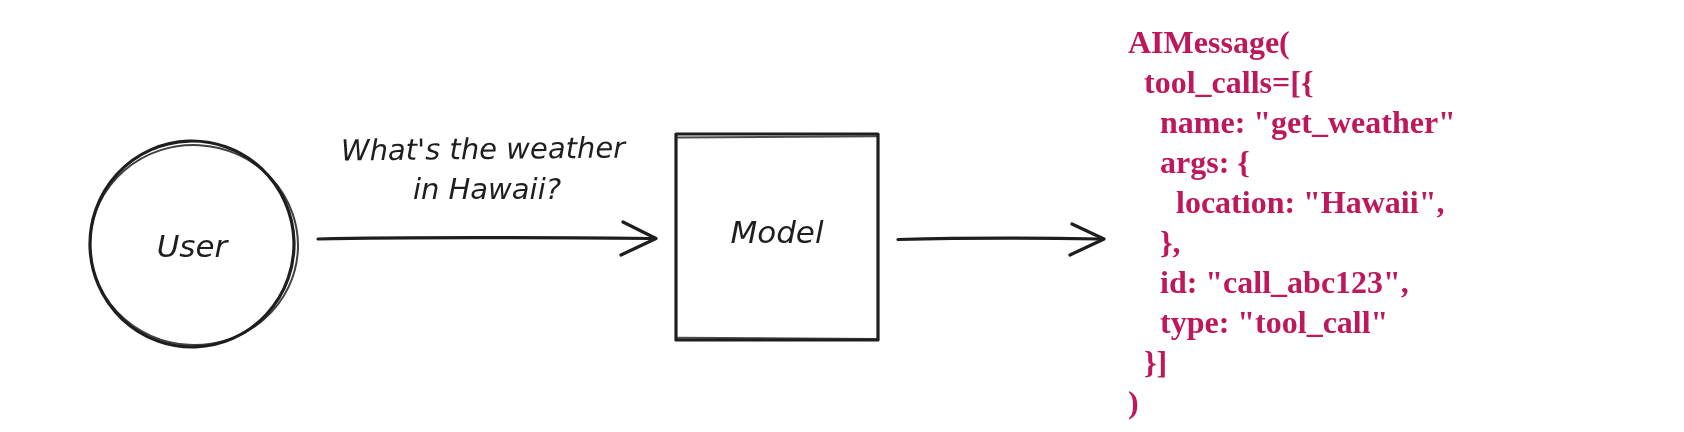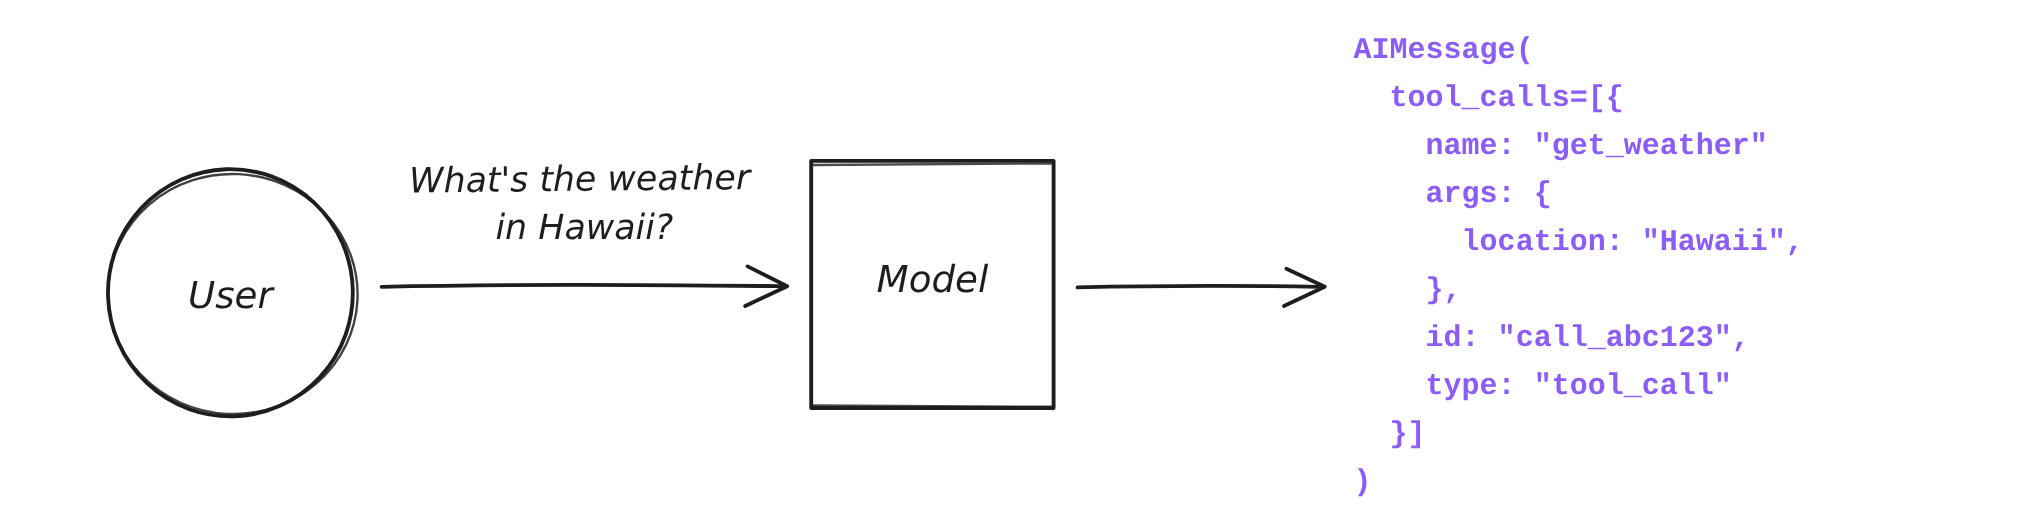--- a/index.html
+++ b/index.html
@@ -29,25 +29,25 @@
   .hand-text {
     font-family: "DejaVu Sans", sans-serif;
     font-style: italic;
     fill: #1e1e1e;
   }
   .code-block {
     position: absolute;
     left: 1128px;
     top: 22px;
     margin: 0;
-    font-family: Liberation Mono, monospace;
+    font-family: Liberation Serif, serif;
     font-weight: bold;
-    font-size: 25px;
+    font-size: 32px;
     line-height: 40px;
-    color: #8b5cf6;
+    color: #be185d;
     white-space: pre;
     letter-spacing: 0px;
   }
 </style>
 </head>
 <body>
 
 <div class="canvas">
 
   <svg class="diagram-svg" width="1684" height="432" viewBox="0 0 1684 432">

